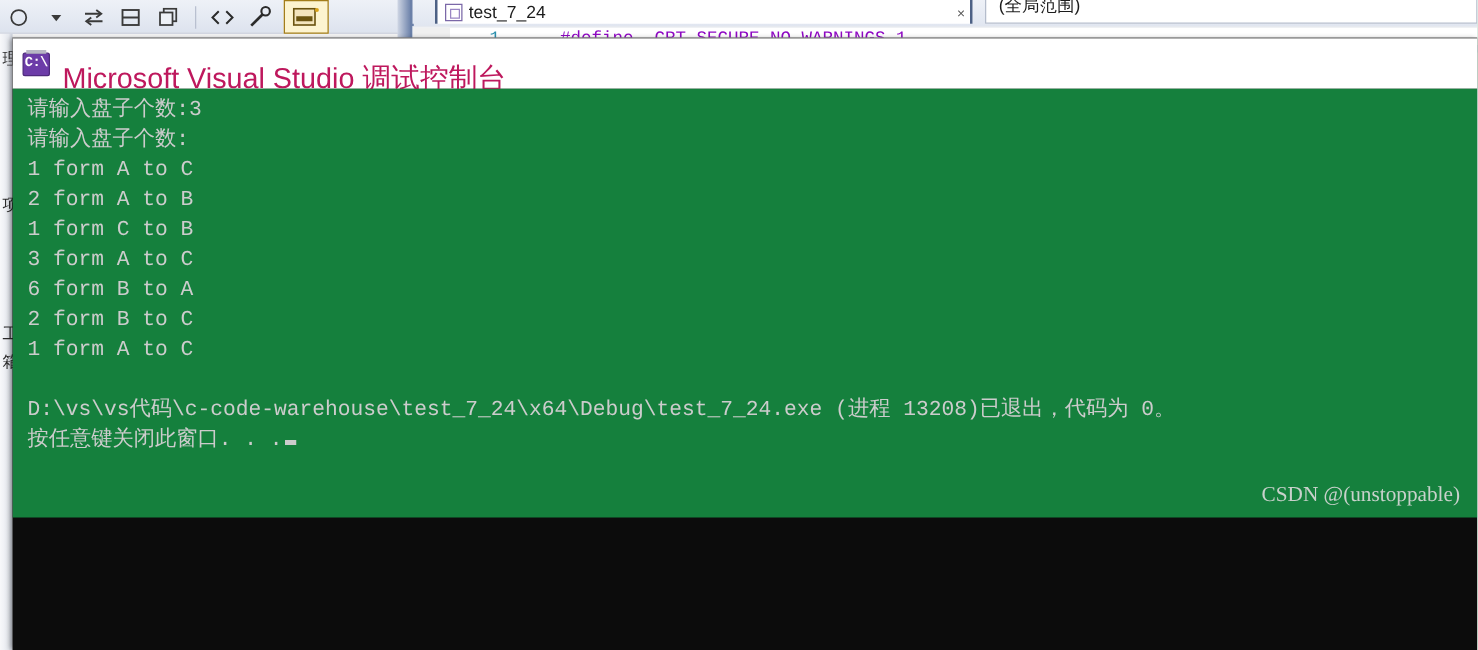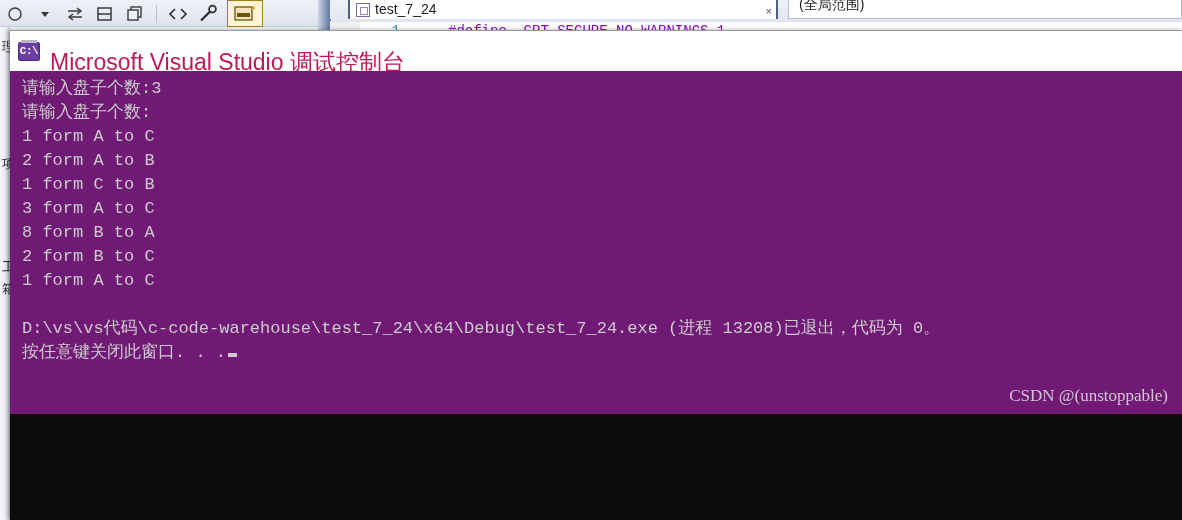--- a/index.html
+++ b/index.html
@@ -236,21 +236,21 @@
     font-size: 23px;
     color: #be185d;
     white-space: nowrap;
     margin-top: 22px;
   }
 
   #console-body {
     position: relative;
     width: 100%;
     height: 343px;
-    background: #701a75;
+    background: #15803d;
     padding: 6px 0 0 12px;
     overflow: hidden;
   }
   .con-line {
     font-family: "Liberation Mono", monospace;
     font-size: 17px;
     line-height: 24px;
     color: #cccccc;
     white-space: pre;
     letter-spacing: 0px;
@@ -390,21 +390,21 @@
       <div id="console-title-text">Microsoft Visual Studio 调试控制台</div>
     </div>
 
     <div id="console-body">
       <div class="con-line">请输入盘子个数:3</div>
       <div class="con-line">请输入盘子个数:</div>
       <div class="con-line">1 form A to C</div>
       <div class="con-line">2 form A to B</div>
       <div class="con-line">1 form C to B</div>
       <div class="con-line">3 form A to C</div>
-      <div class="con-line">8 form B to A</div>
+      <div class="con-line">6 form B to A</div>
       <div class="con-line">2 form B to C</div>
       <div class="con-line">1 form A to C</div>
       <div class="con-line blank">&nbsp;</div>
       <div class="con-line">D:\vs\vs代码\c-code-warehouse\test_7_24\x64\Debug\test_7_24.exe (进程 13208)已退出，代码为 0。</div>
       <div class="con-line"><span>按任意键关闭此窗口. . .</span><span class="con-cursor"></span></div>
 
       <div id="csdn-watermark">CSDN @(unstoppable)</div>
     </div>
 
   </div>

